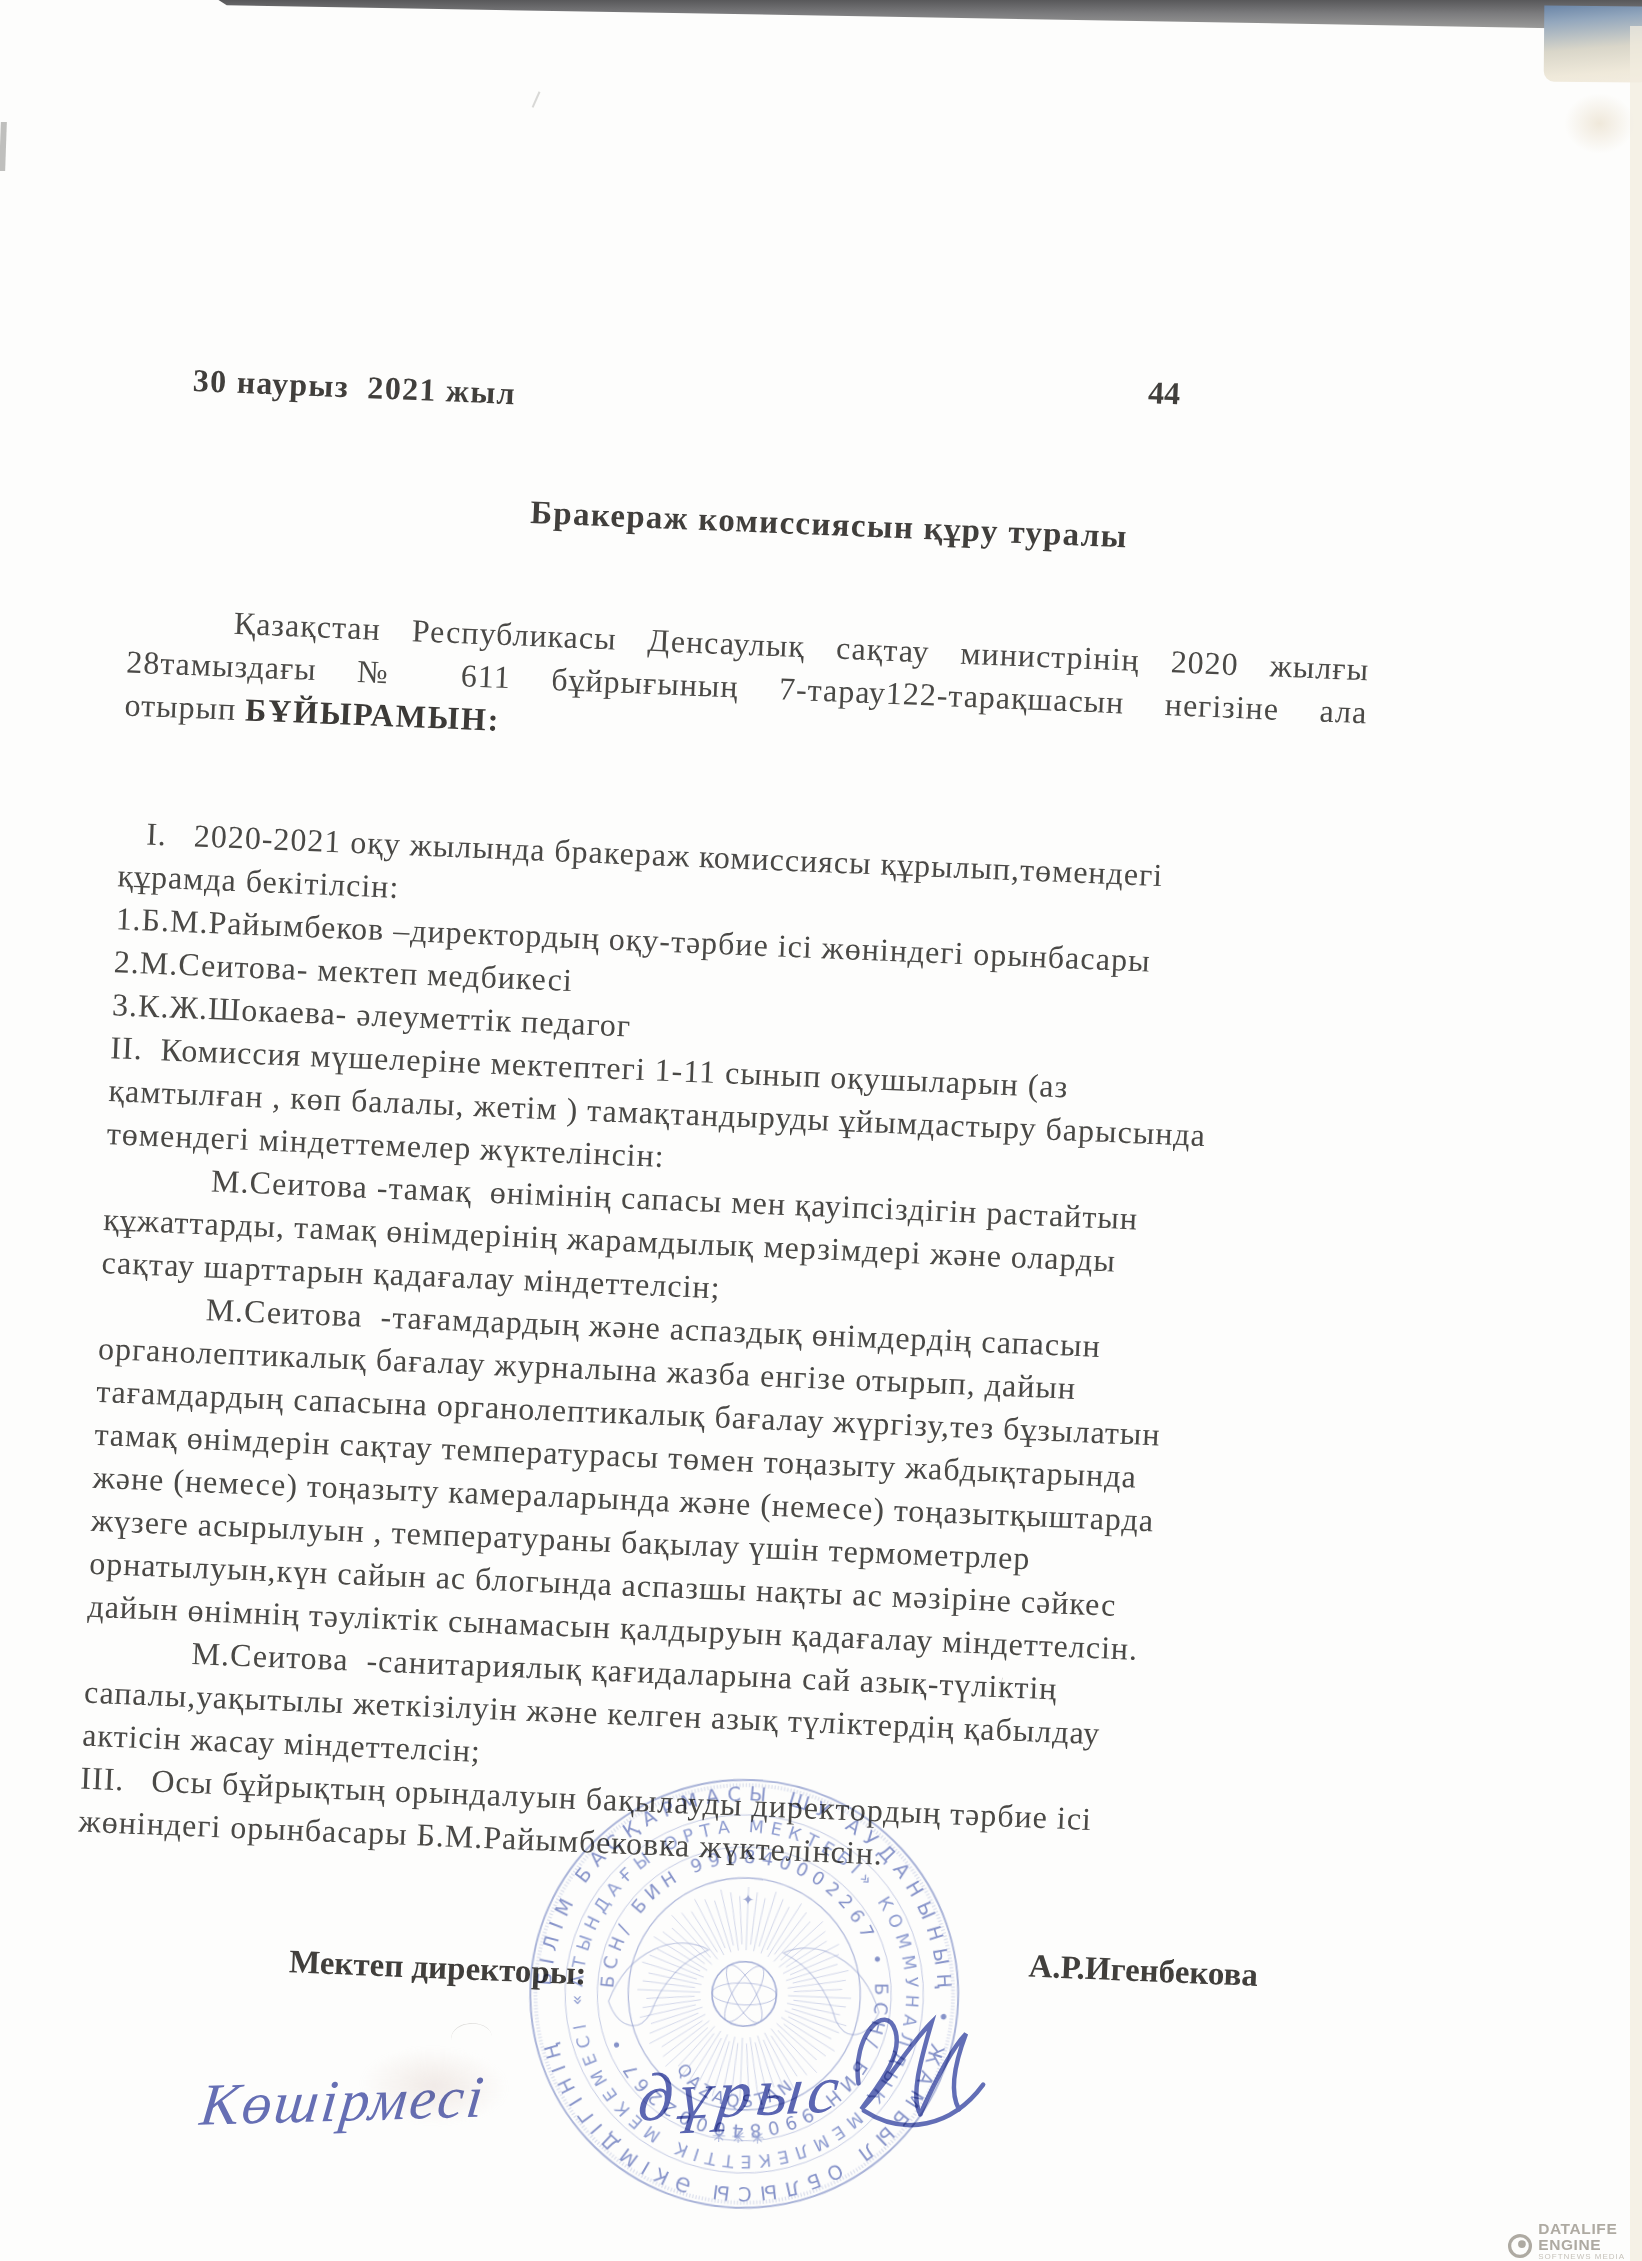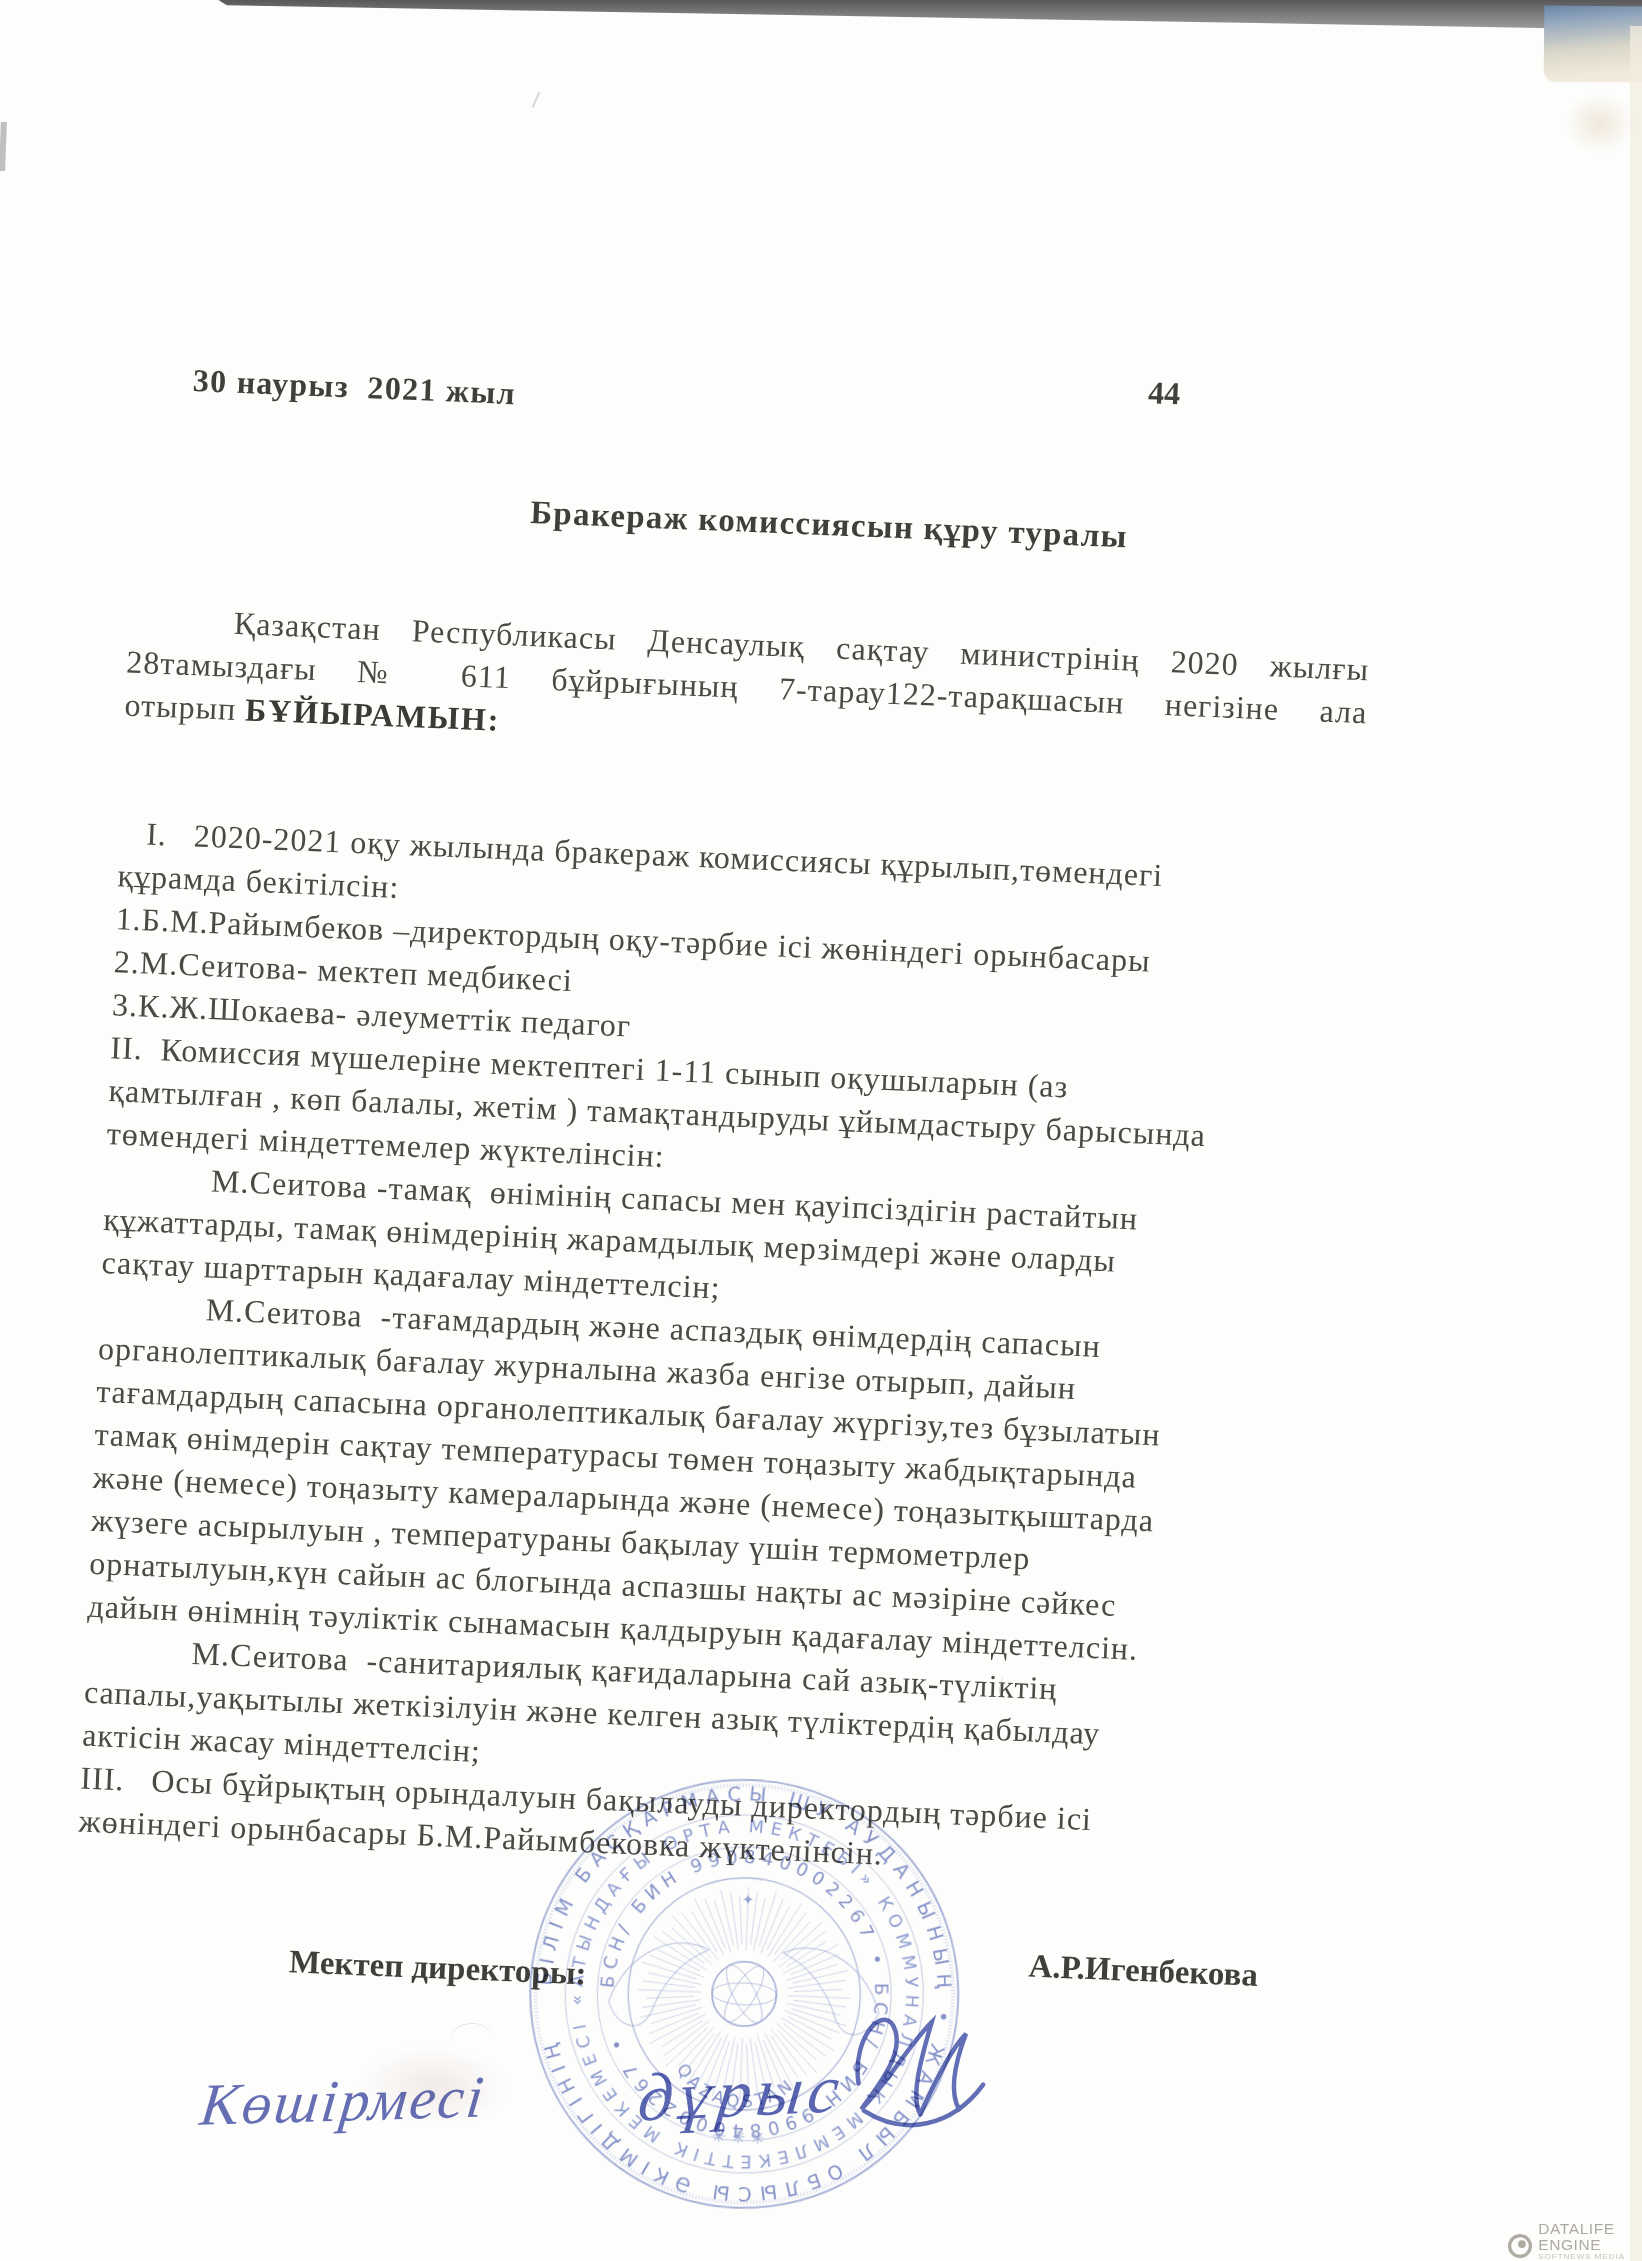--- a/index.html
+++ b/index.html
@@ -47,21 +47,21 @@
   .ink{color:#666fb4;font-style:italic;mix-blend-mode:multiply;}
   .hw-copy{position:absolute;left:258px;top:2085px;font-size:59px;letter-spacing:2.6px;
     transform:rotate(-4deg) skewX(-8deg);}
   .hw-ok{position:absolute;left:696px;top:2056px;font-size:68px;letter-spacing:5.2px;color:#5b66b2;
     transform:rotate(-5deg) skewX(-10deg);}
   .hw-sign{position:absolute;left:884px;top:1979px;width:167px;height:161px;mix-blend-mode:multiply;}
   
   .watermark{position:absolute;left:1507px;top:2221px;display:flex;align-items:center;gap:5.2px;
     font-family:"Liberation Sans","DejaVu Sans",sans-serif;}
   .wm-icon{width:26px;height:26px;flex:0 0 auto;}
-  .wm-title{font-size:15.5px;font-weight:normal;letter-spacing:0.6px;color:#aeaaa2;line-height:15.5px;}
+  .wm-title{font-size:15.5px;font-weight:bold;letter-spacing:0.6px;color:#aeaaa2;line-height:15.5px;}
   .wm-sub{font-size:8px;letter-spacing:1px;color:#c6c2ba;line-height:9.7px;}
 </style>
 </head>
 <body>
 
 <div class="page">
 
   <div class="top-band"></div>
   <div class="corner-block"></div>
   <div class="corner-wisp"></div>

